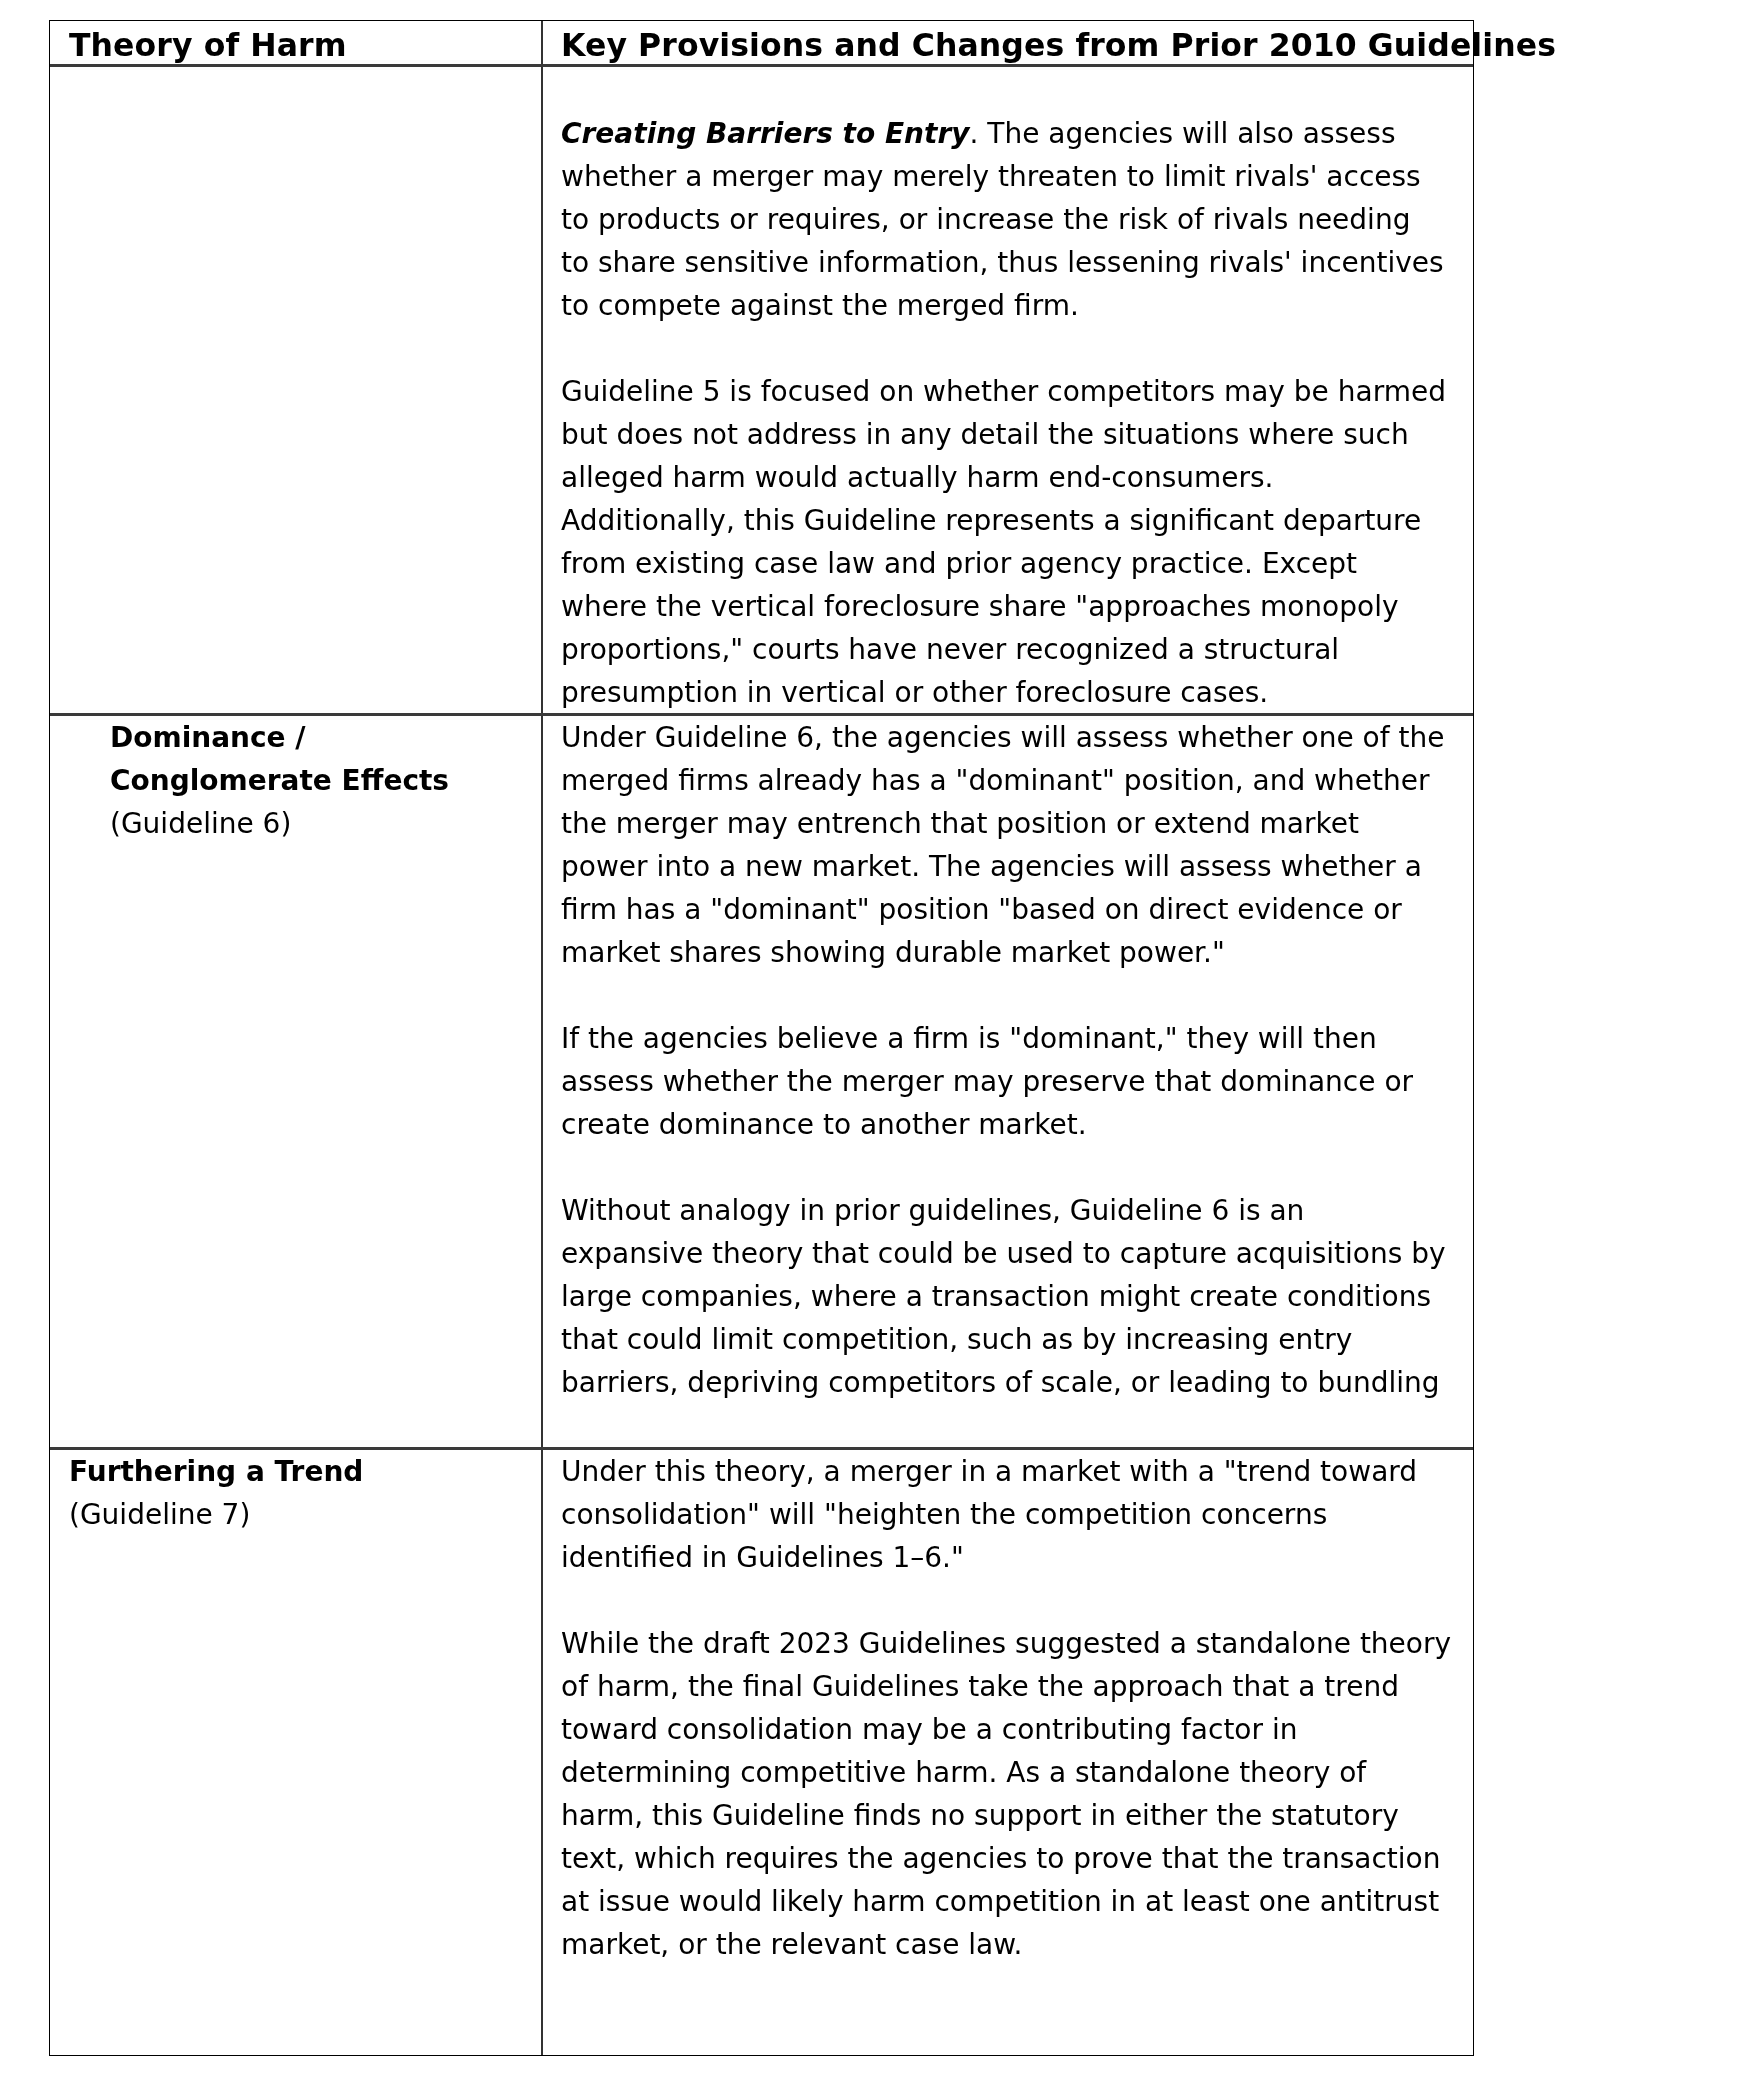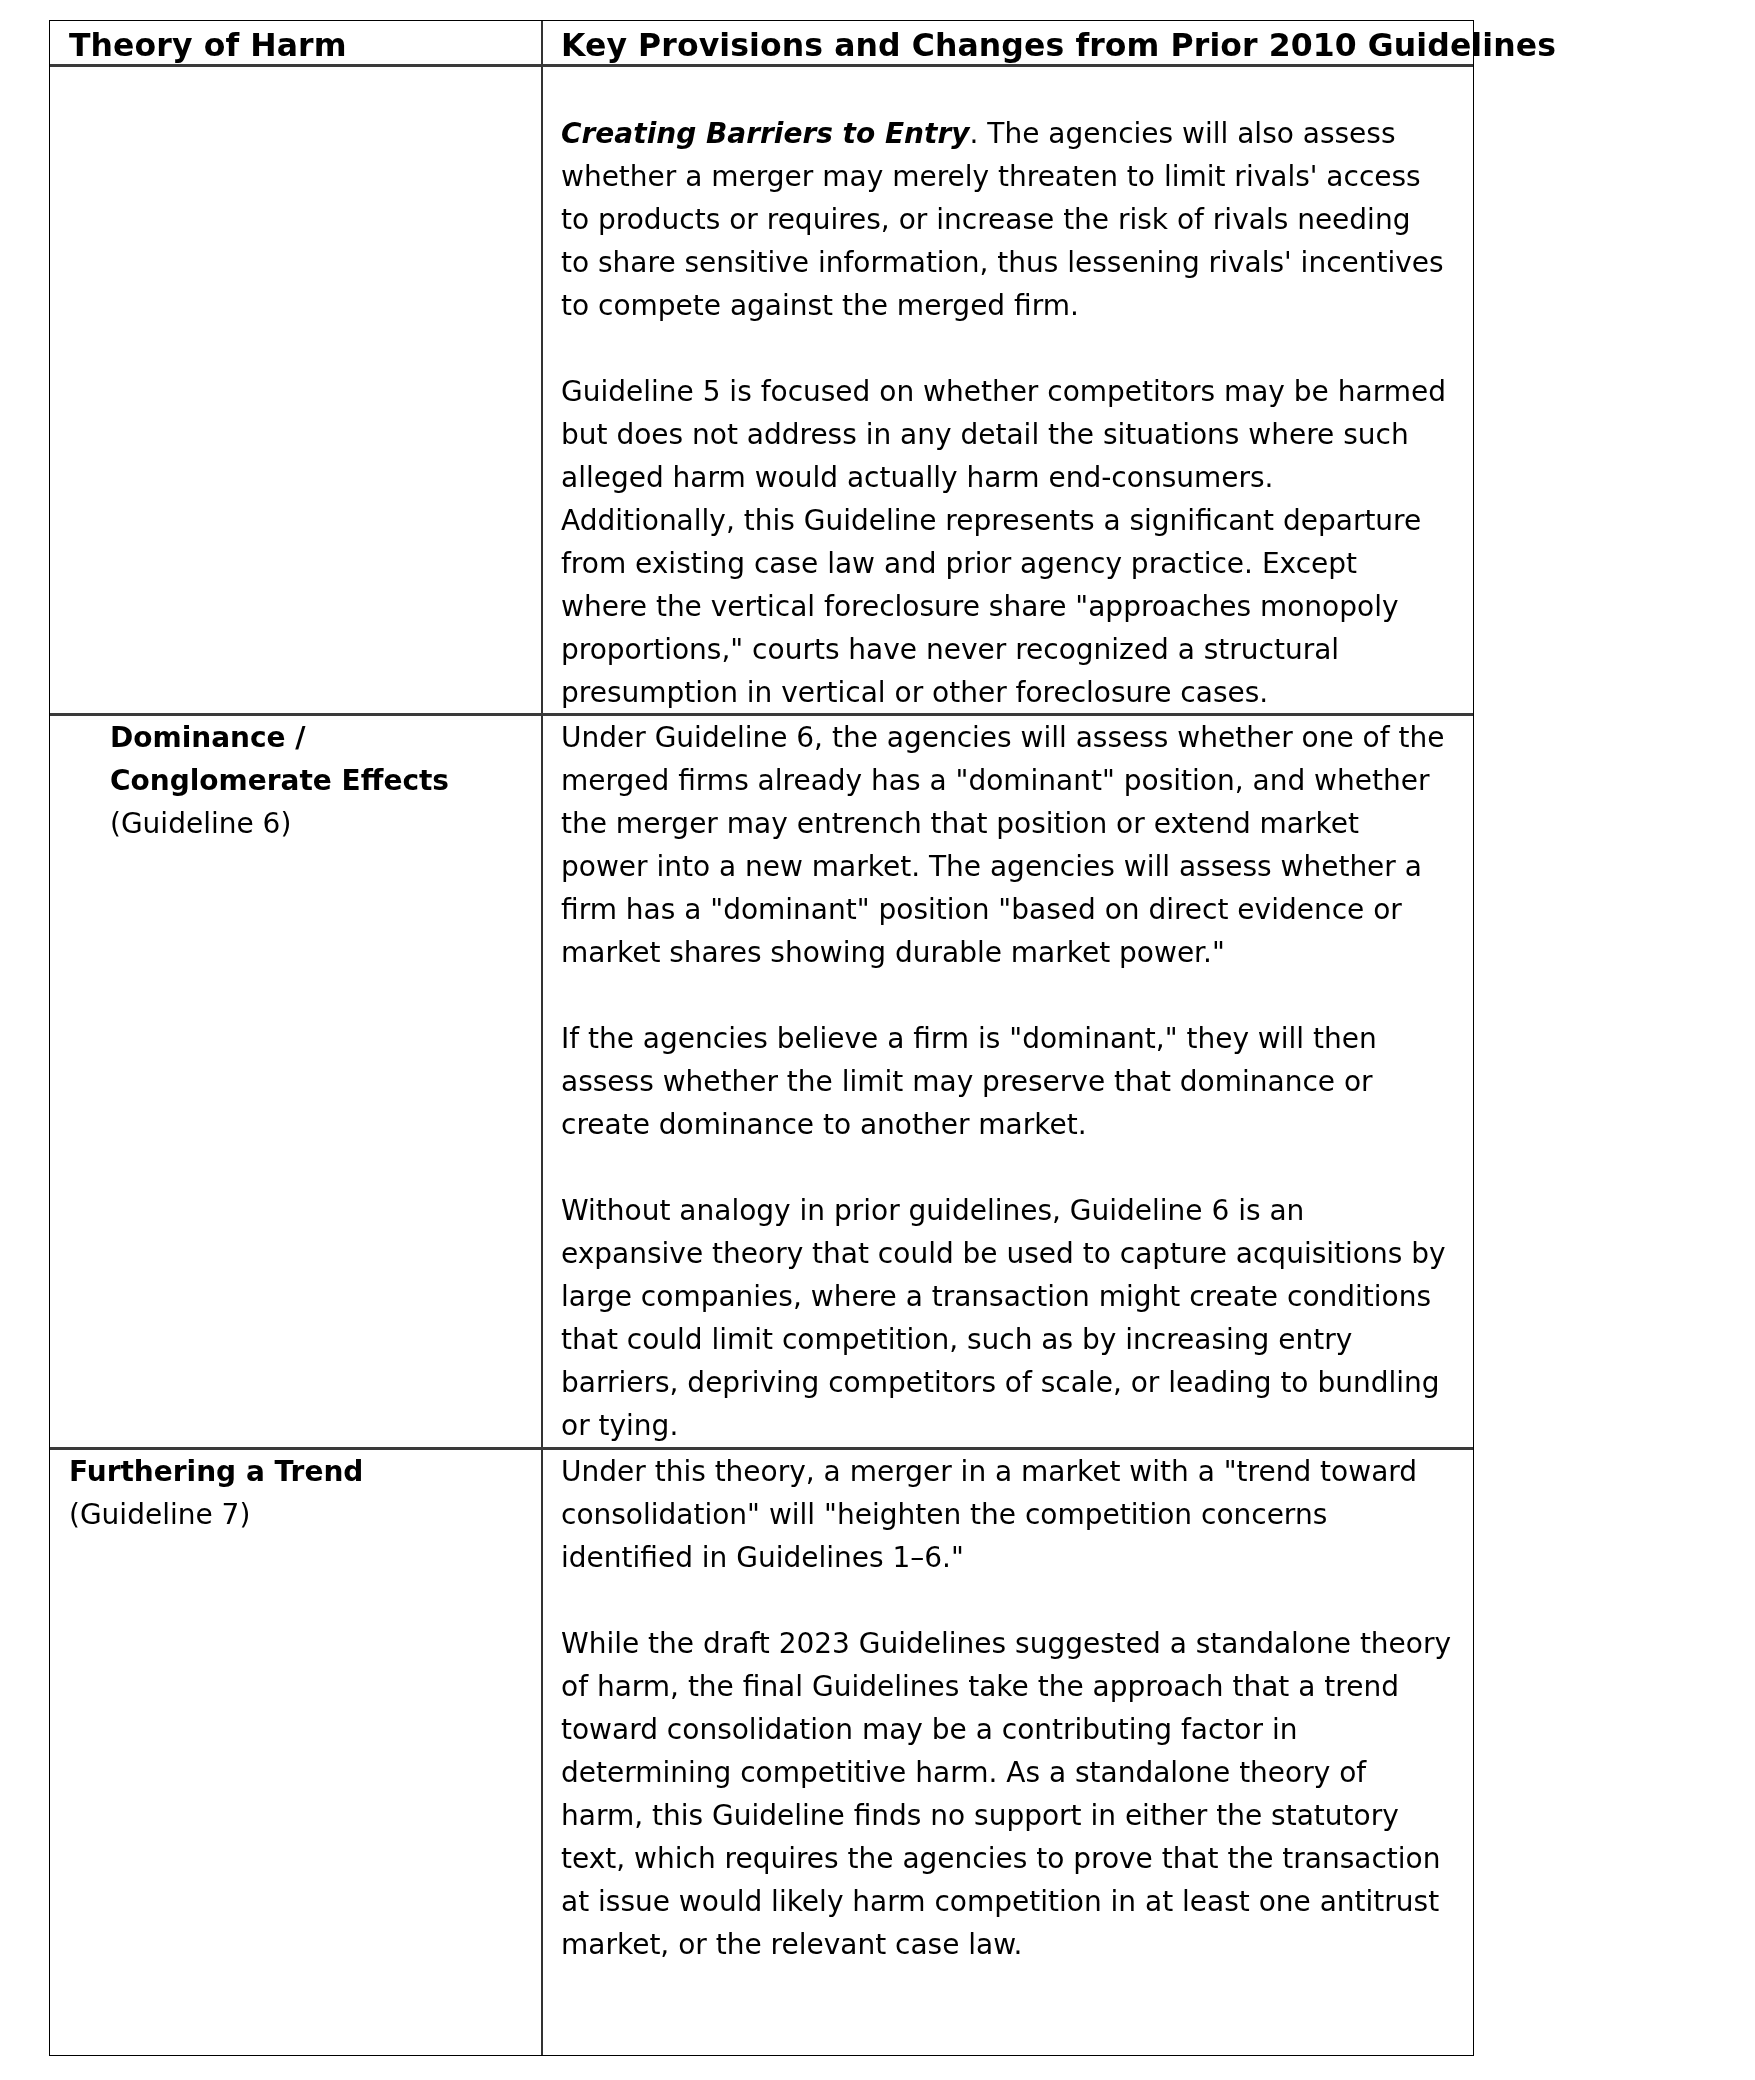--- a/index.html
+++ b/index.html
@@ -112,31 +112,30 @@
       <span class="line">Under Guideline 6, the agencies will assess whether one of the</span>
       <span class="line">merged firms already has a "dominant" position, and whether</span>
       <span class="line">the merger may entrench that position or extend market</span>
       <span class="line">power into a new market. The agencies will assess whether a</span>
       <span class="line">firm has a "dominant" position "based on direct evidence or</span>
       <span class="line">market shares showing durable market power."</span>
     </div>
     <span class="spacer"></span>
     <div>
       <span class="line">If the agencies believe a firm is "dominant," they will then</span>
-      <span class="line">assess whether the limit may preserve that dominance or</span>
+      <span class="line">assess whether the merger may preserve that dominance or</span>
       <span class="line">create dominance to another market.</span>
     </div>
     <span class="spacer"></span>
     <div>
       <span class="line">Without analogy in prior guidelines, Guideline 6 is an</span>
       <span class="line">expansive theory that could be used to capture acquisitions by</span>
       <span class="line">large companies, where a transaction might create conditions</span>
       <span class="line">that could limit competition, such as by increasing entry</span>
       <span class="line">barriers, depriving competitors of scale, or leading to bundling</span>
-      <span class="line">or tying.</span>
     </div>
   </div>
   <div class="row-divider" style="top:1426px;"></div>
 
   <div class="cell left-cell" style="top:1429px;">
     <span class="line bold">Furthering a Trend</span>
     <span class="line">(Guideline 7)</span>
   </div>
   <div class="cell right-cell" style="top:1429px;">
     <div>

